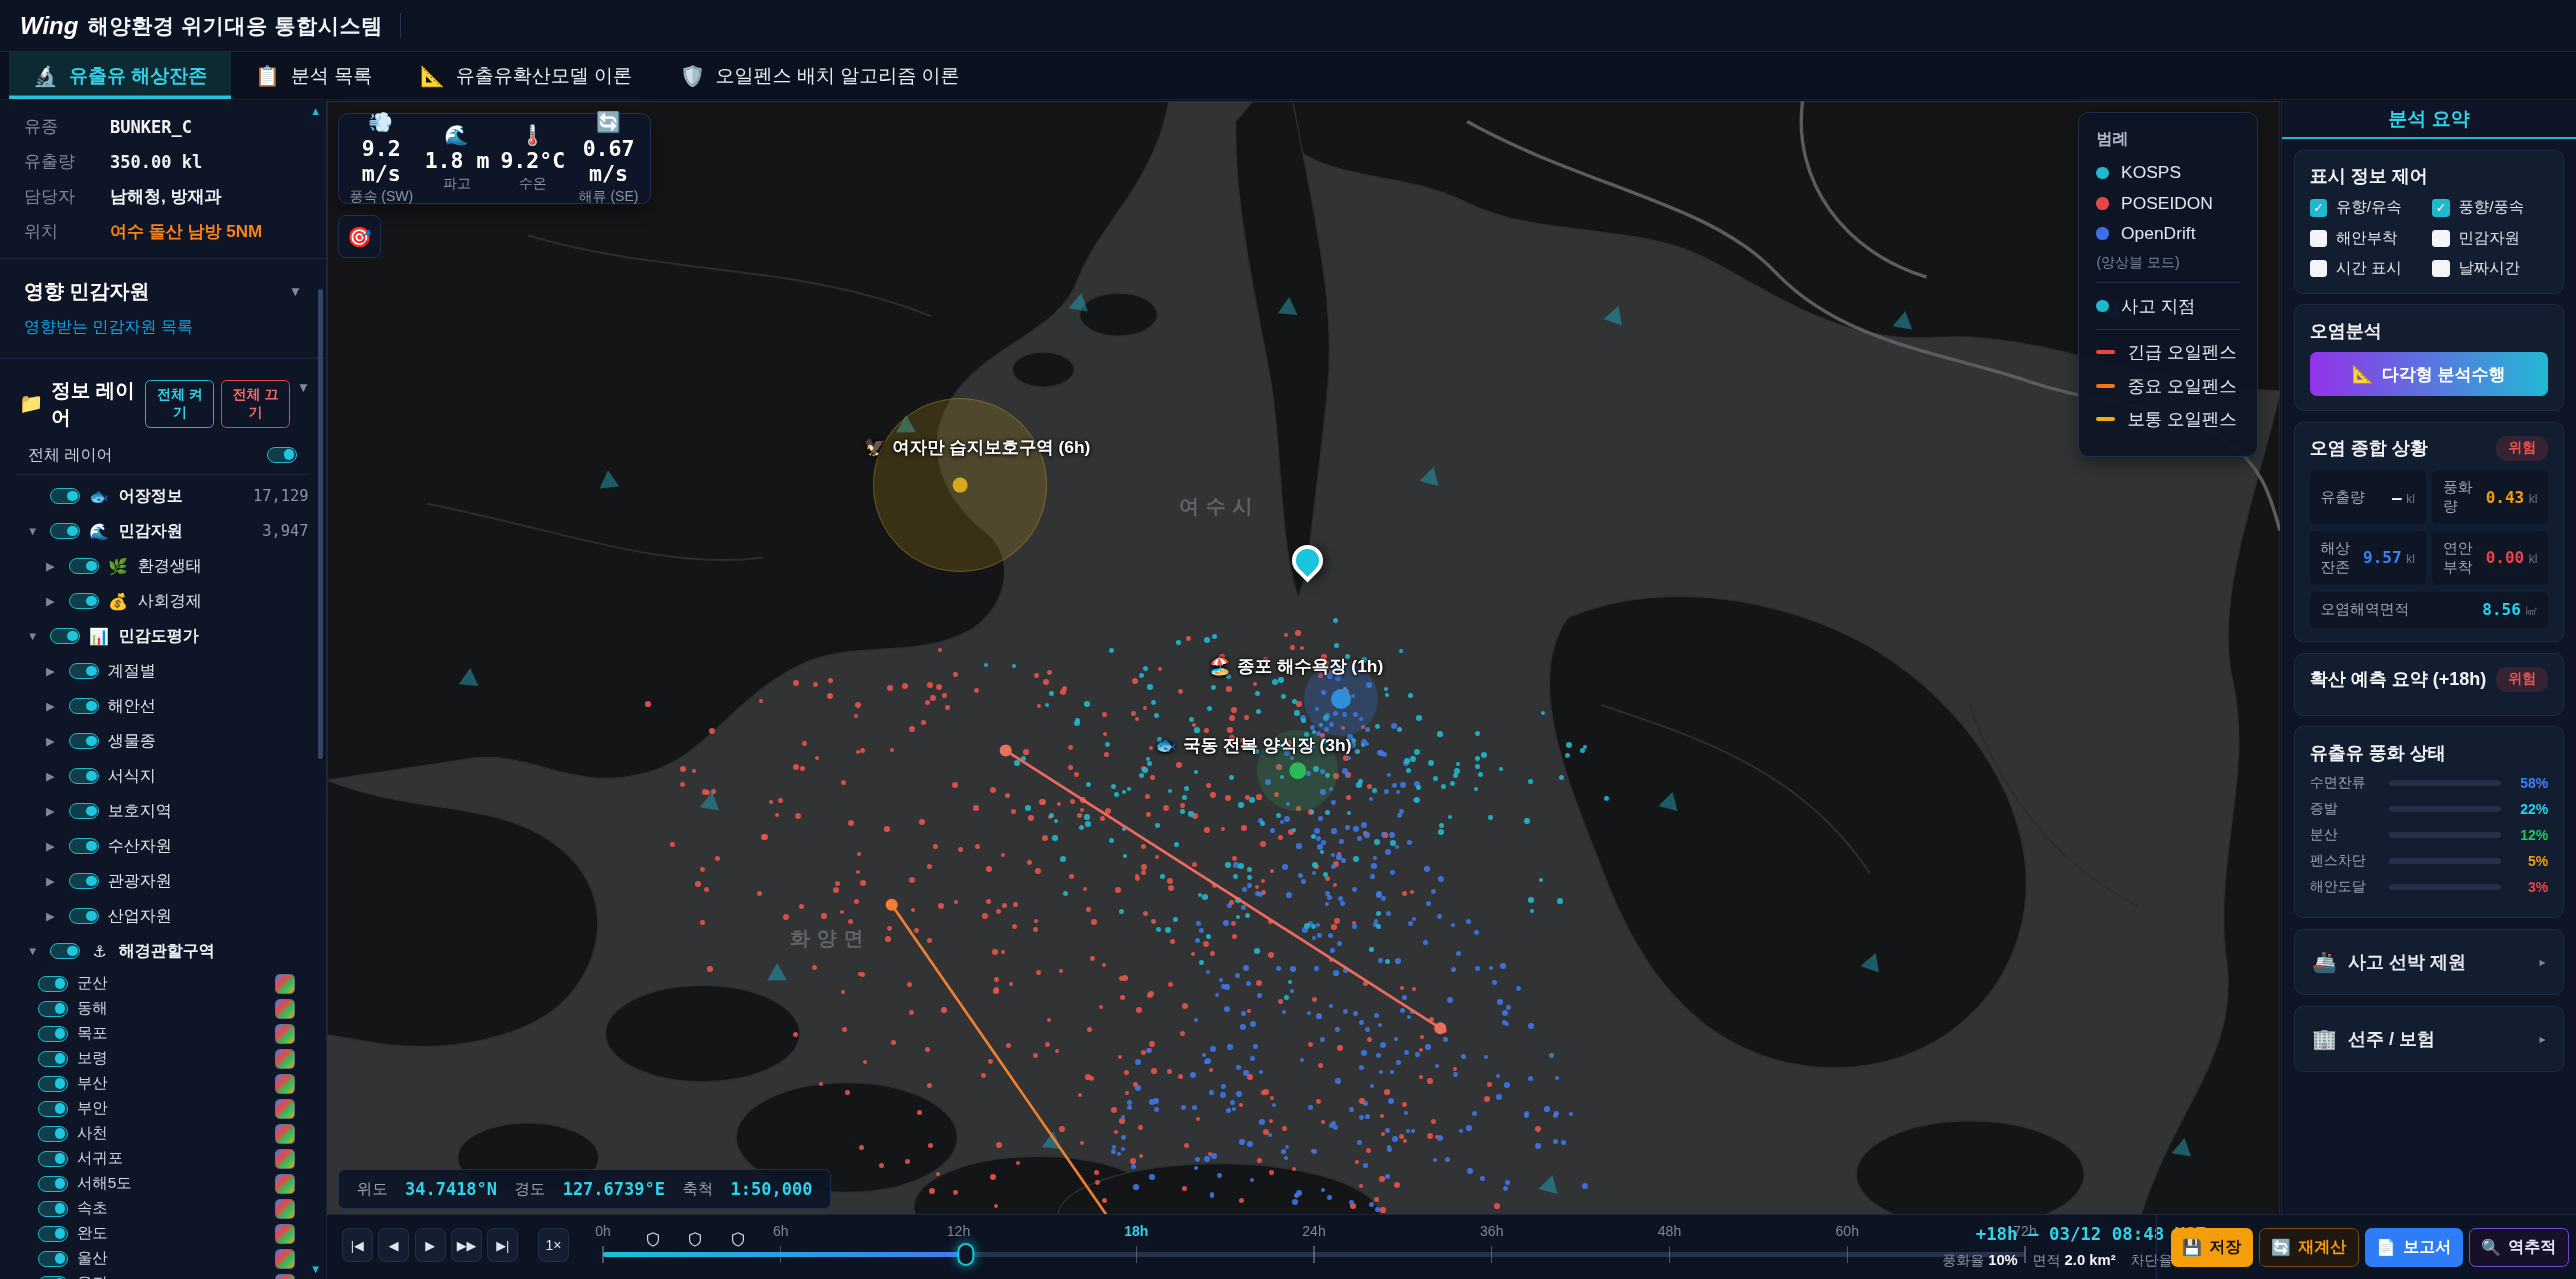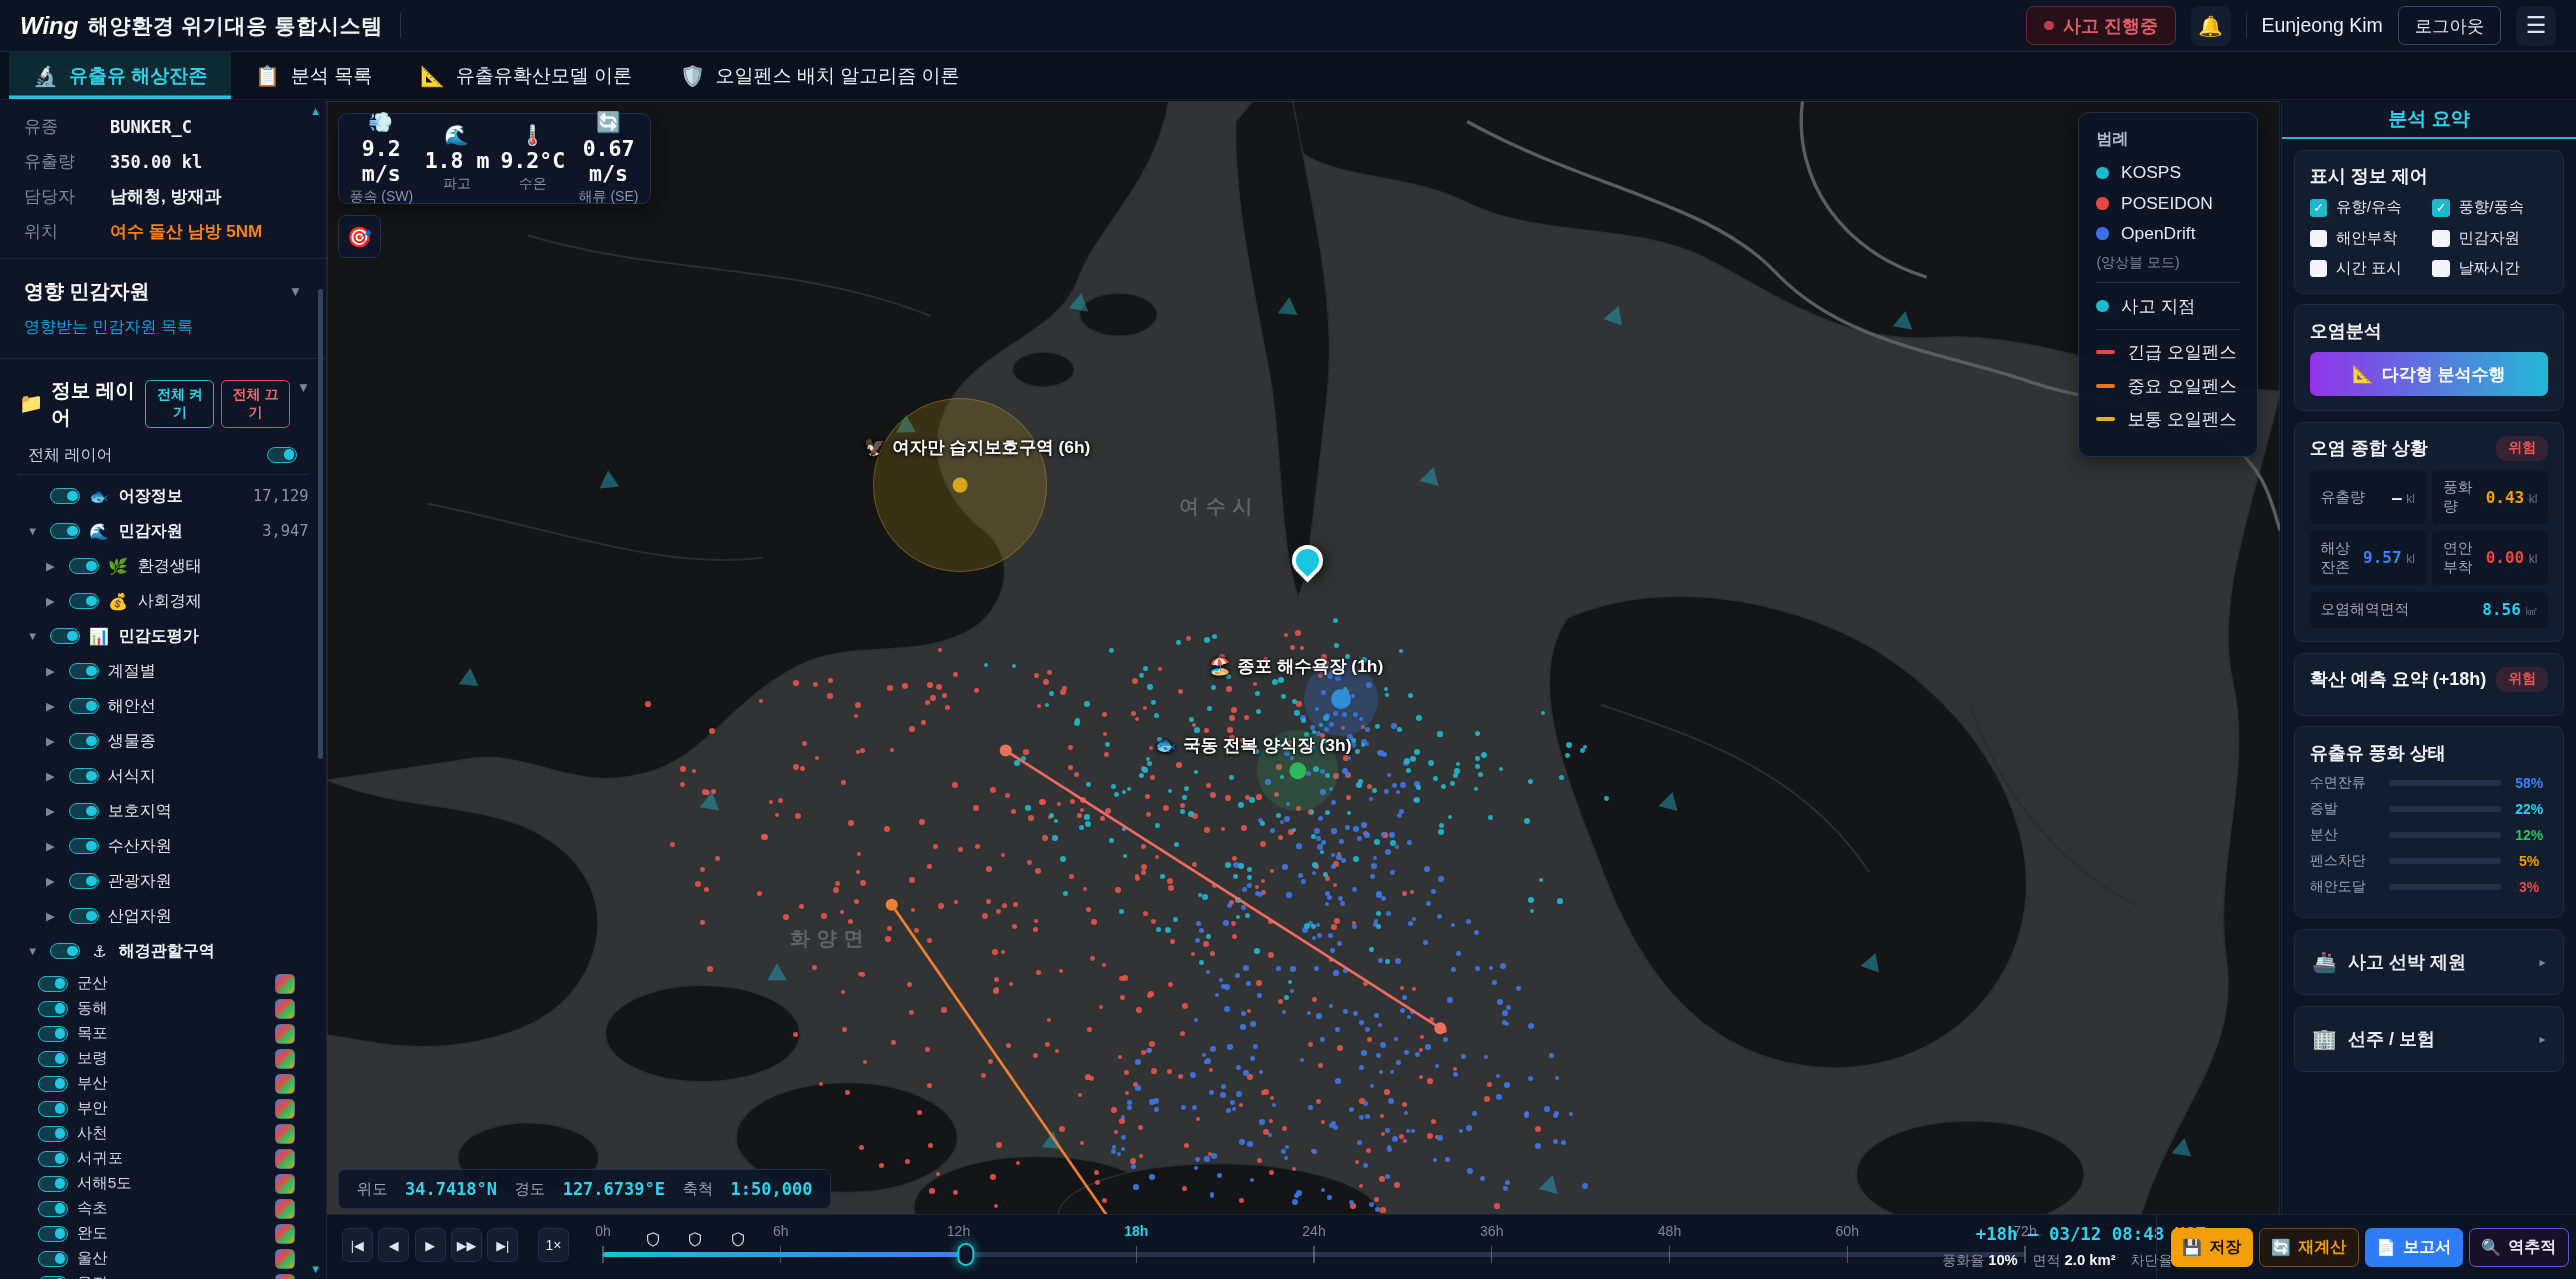--- a/index.html
+++ b/index.html
@@ -131,21 +131,21 @@
   .st-val{font-weight:bold;font-size:16px}
   .st-unit{color:#6b7689;font-size:12px;margin-left:4.7px;font-weight:normal}
   .tile-grid{display:grid;grid-template-columns:1fr 1fr;gap:6.7px}
   .tile{background:#0e1626;border-radius:5.4px;padding:10.7px 6.7px;text-align:center}
   .tile-val{font-size:20px;font-weight:bold}
   .tile-label{font-size:13.4px;color:#8b94a3;margin-top:5.4px}
   .wbar{display:flex;align-items:center;gap:9.4px;margin:8px 0}
   .wlabel{width:70px;font-size:14px;color:#93a0b4;flex:none}
   .wtrack{flex:1;height:6.7px;background:#243047;border-radius:3.4px;overflow:hidden}
   .wfill{height:100%;border-radius:3.4px}
-  .wpct{width:38px;text-align:center;font-weight:bold;font-size:14px;flex:none}
+  .wpct{width:38px;text-align:right;font-weight:bold;font-size:14px;flex:none}
   .card.collapsed{display:flex;align-items:center;gap:10.7px;padding:20px 17.4px;cursor:pointer}
   .card.collapsed .c-ico{font-size:20px}
   .card.collapsed .c-label{font-size:18px;font-weight:bold}
   .card.collapsed .c-caret{margin-left:auto;color:#7d8798;font-size:12px}
 
   
   .play-ctrls{position:absolute;left:14.8px;top:13.4px;display:flex;gap:5.4px}
   .p-btn{width:31px;height:34px;border-radius:6.7px;background:#151e31;border:0.7px solid #232f49;color:#dfe5ee;
     font-size:12.7px;display:flex;align-items:center;justify-content:center;cursor:pointer}
   .speed-btn{position:absolute;left:211px;top:13.4px;width:31px;height:34px;border-radius:6.7px;background:#151e31;
@@ -175,35 +175,20 @@
 </style>
 </head>
 <body>
 
 <div class="topbar">
   <div class="logo-wrap">
     <span class="logo-mark">Wing</span>
     <span class="logo-title">해양환경 위기대응 통합시스템</span>
   </div>
   <div class="top-sep"></div>
-  <div class="top-right">
-    <div class="alert-badge">
-      <span class="alert-dot"></span>
-      <span>사고 진행중</span>
-    </div>
-    <div class="icon-btn">
-      <span>🔔</span>
-    </div>
-    <div class="top-sep"></div>
-    <span class="user-name">Eunjeong Kim</span>
-    <button class="logout-btn">로그아웃</button>
-    <div class="icon-btn">
-      <span class="hamburger">☰</span>
-    </div>
-  </div>
 </div>
 
 <div class="tabbar">
     <div class="tab active">
       <span class="t-ico">🔬</span>
       <span>유출유 해상잔존</span>
     </div>
     <div class="tab">
       <span class="t-ico">📋</span>
       <span>분석 목록</span>

